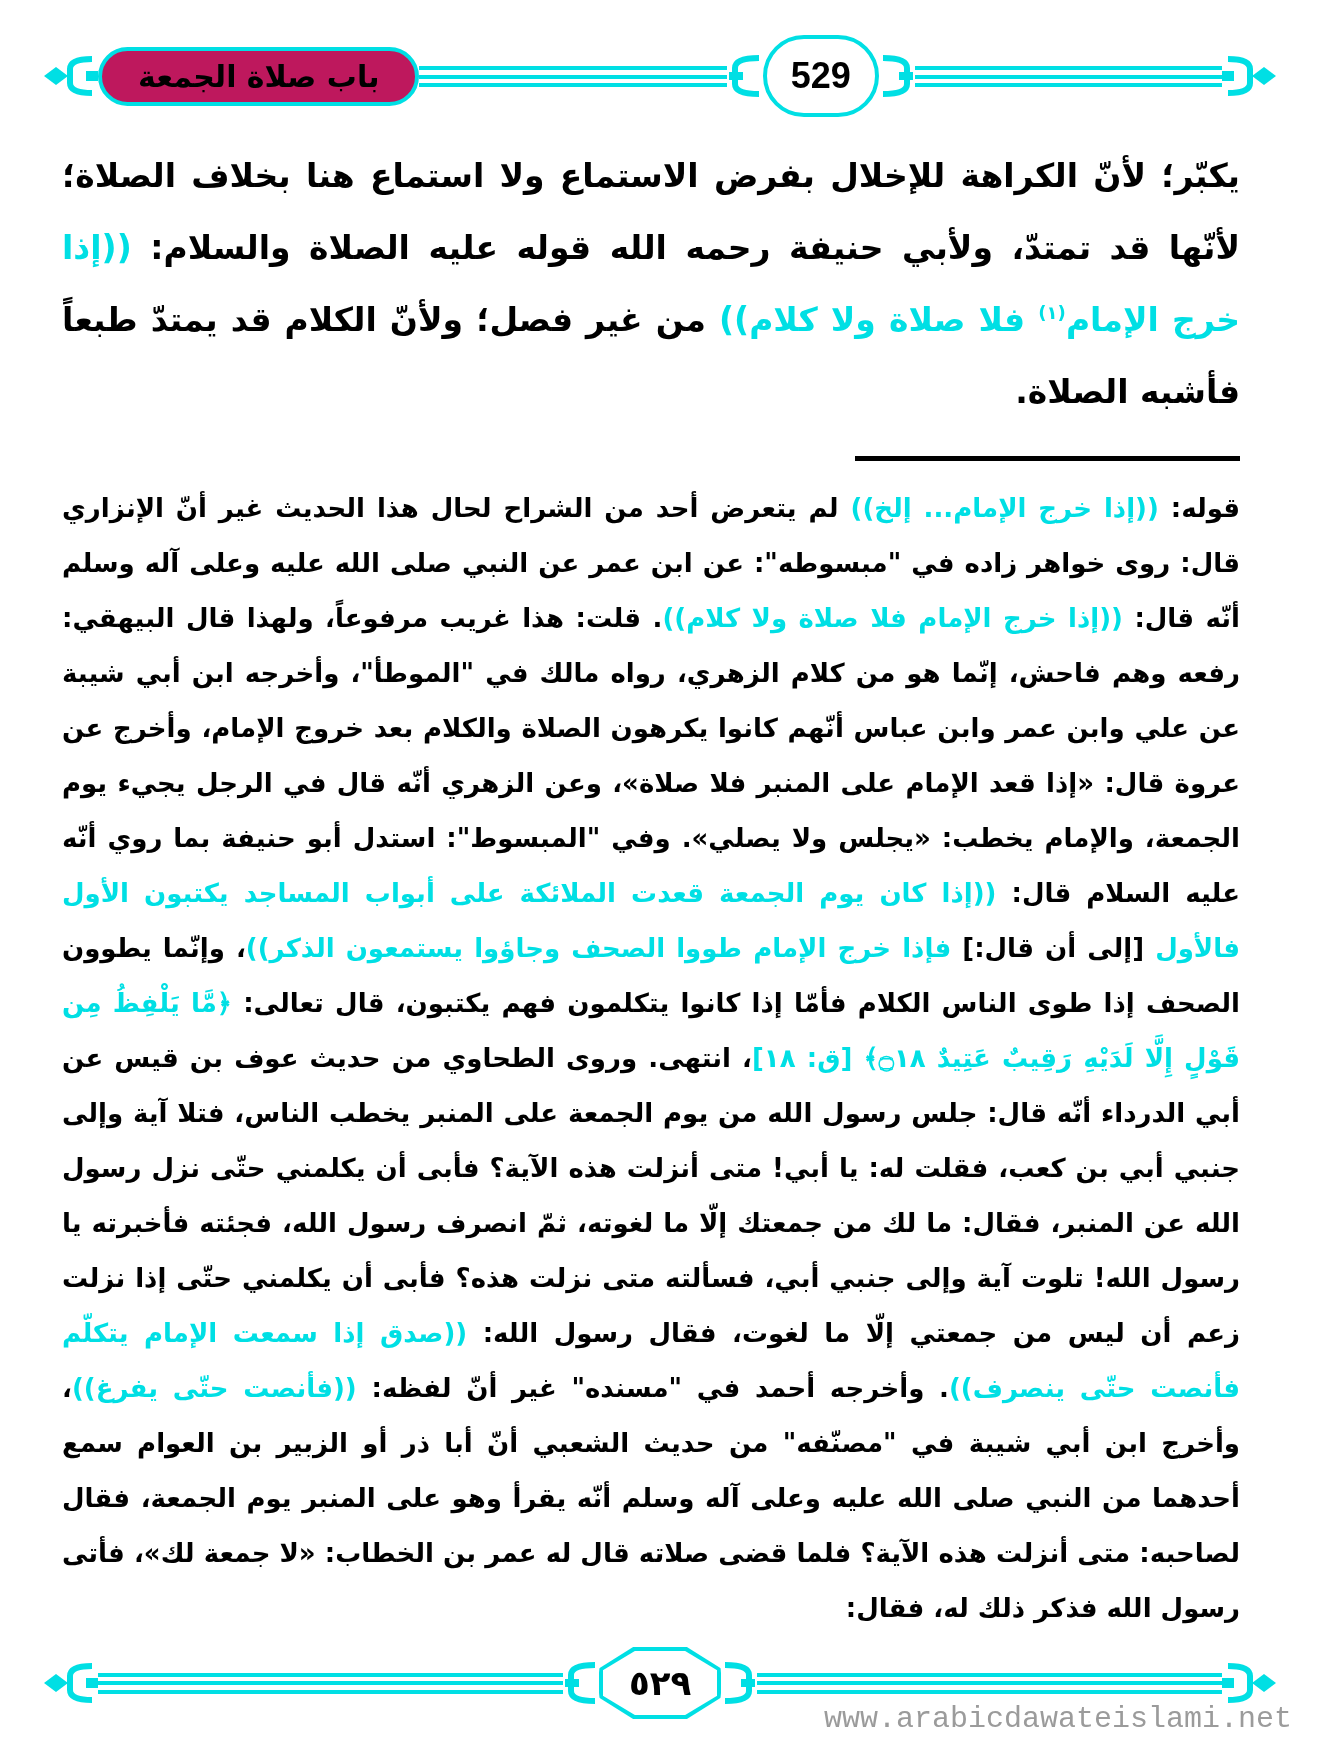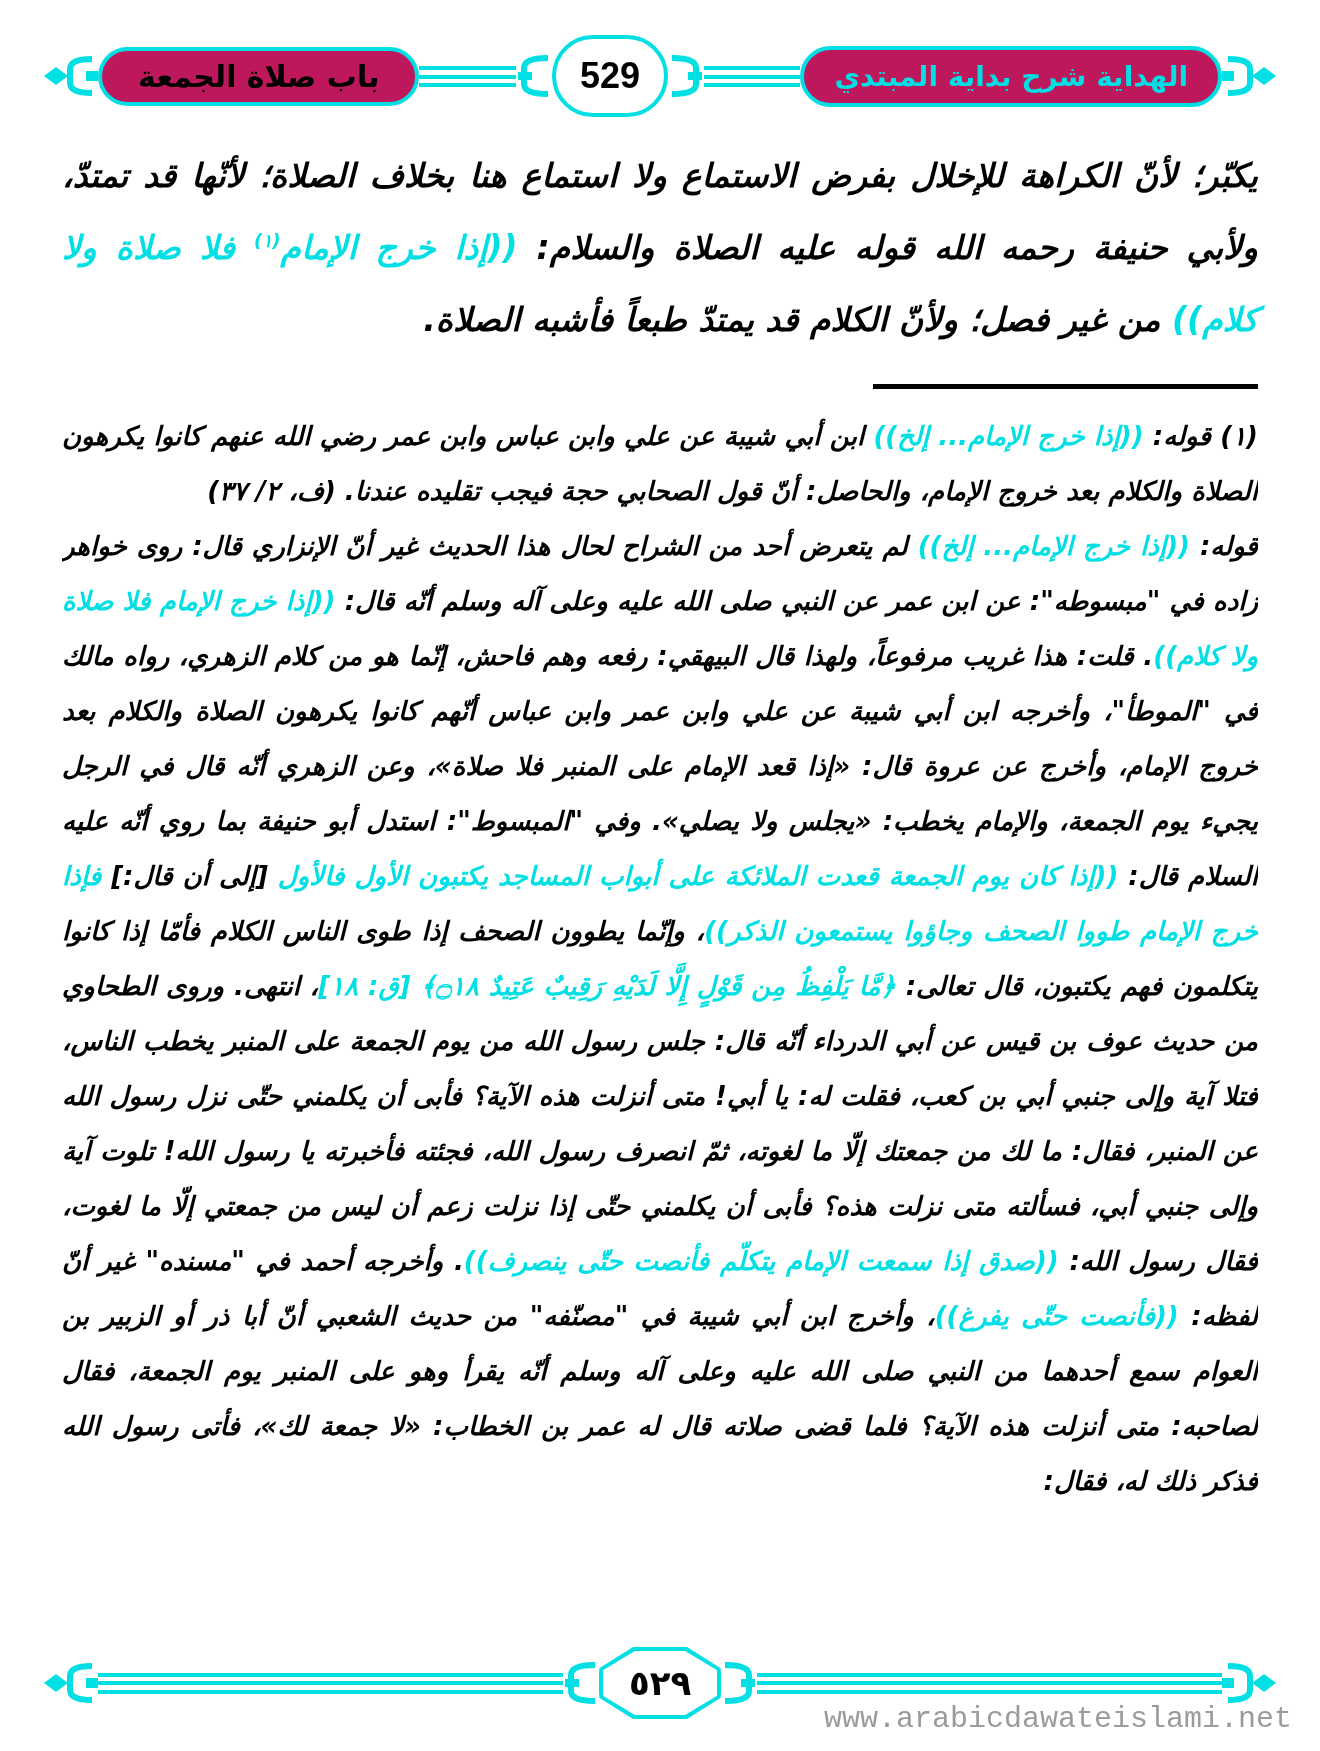--- a/index.html
+++ b/index.html
@@ -61,23 +61,22 @@
   .octo-inner{
     background:#fff;
     clip-path:polygon(28% 0,72% 0,100% 30%,100% 70%,72% 100%,28% 100%,0 70%,0 30%);
     padding:12px 26px;
     font-weight:bold;font-size:34px;
   }
   .finial,.bracket{flex:0 0 auto;display:block;}
   .mirror{transform:scaleX(-1);}
   
   .content{
-    position:absolute;top:140px;left:62px;right:62px;
+    position:absolute;top:140px;left:62px;right:80px;
     direction:rtl;
-    font-style:italic;
   }
   .main-text{
     font-size:33px;font-weight:bold;line-height:72px;
     text-align:justify;
   }
   .fn-separator{
     width:385px;height:5px;background:var(--ink);
     margin:28px 0 20px auto;
   }
   .footnotes{max-height:1150px;overflow:hidden;}
@@ -119,37 +118,33 @@
       <rect x="2" y="17" width="14" height="8" fill="var(--cyan)"></rect>
     </svg>
     <div class="oval">
       <span>529</span>
     </div>
     <svg class="bracket mirror" width="36" height="42" viewBox="0 0 36 42">
       <path d="M32,3 Q8,3 8,13 L8,29 Q8,39 32,39" stroke="var(--cyan)" stroke-width="6" fill="none"></path>
       <rect x="2" y="17" width="14" height="8" fill="var(--cyan)"></rect>
     </svg>
     <div class="rule"></div>
-    <div class="capsule book">
-      <span>الهداية شرح بداية المبتدي</span>
-    </div>
     <svg class="finial mirror" width="56" height="42" viewBox="0 0 56 42">
       <polygon points="2,21 14,12 26,21 14,30" fill="var(--cyan)"></polygon>
       <path d="M50,4 Q28,4 28,14 L28,28 Q28,38 50,38" stroke="var(--cyan)" stroke-width="6" fill="none"></path>
       <rect x="44" y="16" width="12" height="10" fill="var(--cyan)"></rect>
     </svg>
   </header>
 
   <main class="content">
     <p class="main-text"><span class="run-normal">يكبّر؛ لأنّ الكراهة للإخلال بفرض الاستماع ولا استماع هنا بخلاف الصلاة؛ لأنّها قد تمتدّ، ولأبي حنيفة رحمه الله قوله عليه الصلاة والسلام: </span><span class="run-highlight">((إذا خرج الإمام</span><span class="run-highlight_sup">(١)</span><span class="run-highlight"> فلا صلاة ولا كلام))</span><span class="run-normal"> من غير فصل؛ ولأنّ الكلام قد يمتدّ طبعاً فأشبه الصلاة.</span></p>
 
     <div class="fn-separator"></div>
 
     <div class="footnotes">
-      <p><span class="run-normal">(١) قوله: </span><span class="run-highlight">((إذا خرج الإمام... إلخ))</span><span class="run-normal"> ابن أبي شيبة عن علي وابن عباس وابن عمر رضي الله عنهم كانوا يكرهون الصلاة والكلام بعد خروج الإمام، والحاصل: أنّ قول الصحابي حجة فيجب تقليده عندنا. (ف، ٢/ ٣٧)</span></p>
       <p><span class="run-normal">قوله: </span><span class="run-highlight">((إذا خرج الإمام... إلخ))</span><span class="run-normal"> لم يتعرض أحد من الشراح لحال هذا الحديث غير أنّ الإنزاري قال: روى خواهر زاده في "مبسوطه": عن ابن عمر عن النبي صلى الله عليه وعلى آله وسلم أنّه قال: </span><span class="run-highlight">((إذا خرج الإمام فلا صلاة ولا كلام))</span><span class="run-normal">. قلت: هذا غريب مرفوعاً، ولهذا قال البيهقي: رفعه وهم فاحش، إنّما هو من كلام الزهري، رواه مالك في "الموطأ"، وأخرجه ابن أبي شيبة عن علي وابن عمر وابن عباس أنّهم كانوا يكرهون الصلاة والكلام بعد خروج الإمام، وأخرج عن عروة قال: «إذا قعد الإمام على المنبر فلا صلاة»، وعن الزهري أنّه قال في الرجل يجيء يوم الجمعة، والإمام يخطب: «يجلس ولا يصلي». وفي "المبسوط": استدل أبو حنيفة بما روي أنّه عليه السلام قال: </span><span class="run-highlight">((إذا كان يوم الجمعة قعدت الملائكة على أبواب المساجد يكتبون الأول فالأول </span><span class="run-normal">[إلى أن قال:]</span><span class="run-highlight"> فإذا خرج الإمام طووا الصحف وجاؤوا يستمعون الذكر))</span><span class="run-normal">، وإنّما يطوون الصحف إذا طوى الناس الكلام فأمّا إذا كانوا يتكلمون فهم يكتبون، قال تعالى: </span><span class="run-highlight">﴿مَّا يَلْفِظُ مِن قَوْلٍ إِلَّا لَدَيْهِ رَقِيبٌ عَتِيدٌ ۝١٨﴾ [ق: ١٨]</span><span class="run-normal">، انتهى. وروى الطحاوي من حديث عوف بن قيس عن أبي الدرداء أنّه قال: جلس رسول الله من يوم الجمعة على المنبر يخطب الناس، فتلا آية وإلى جنبي أبي بن كعب، فقلت له: يا أبي! متى أنزلت هذه الآية؟ فأبى أن يكلمني حتّى نزل رسول الله عن المنبر، فقال: ما لك من جمعتك إلّا ما لغوته، ثمّ انصرف رسول الله، فجئته فأخبرته يا رسول الله! تلوت آية وإلى جنبي أبي، فسألته متى نزلت هذه؟ فأبى أن يكلمني حتّى إذا نزلت زعم أن ليس من جمعتي إلّا ما لغوت، فقال رسول الله: </span><span class="run-highlight">((صدق إذا سمعت الإمام يتكلّم فأنصت حتّى ينصرف))</span><span class="run-normal">. وأخرجه أحمد في "مسنده" غير أنّ لفظه: </span><span class="run-highlight">((فأنصت حتّى يفرغ))</span><span class="run-normal">، وأخرج ابن أبي شيبة في "مصنّفه" من حديث الشعبي أنّ أبا ذر أو الزبير بن العوام سمع أحدهما من النبي صلى الله عليه وعلى آله وسلم أنّه يقرأ وهو على المنبر يوم الجمعة، فقال لصاحبه: متى أنزلت هذه الآية؟ فلما قضى صلاته قال له عمر بن الخطاب: «لا جمعة لك»، فأتى رسول الله فذكر ذلك له، فقال: </span></p>
     </div>
   </main>
 
   <footer class="deco-bar bottom" dir="ltr">
     <svg class="finial" width="56" height="42" viewBox="0 0 56 42">
       <polygon points="2,21 14,12 26,21 14,30" fill="var(--cyan)"></polygon>
       <path d="M50,4 Q28,4 28,14 L28,28 Q28,38 50,38" stroke="var(--cyan)" stroke-width="6" fill="none"></path>
       <rect x="44" y="16" width="12" height="10" fill="var(--cyan)"></rect>
     </svg>

